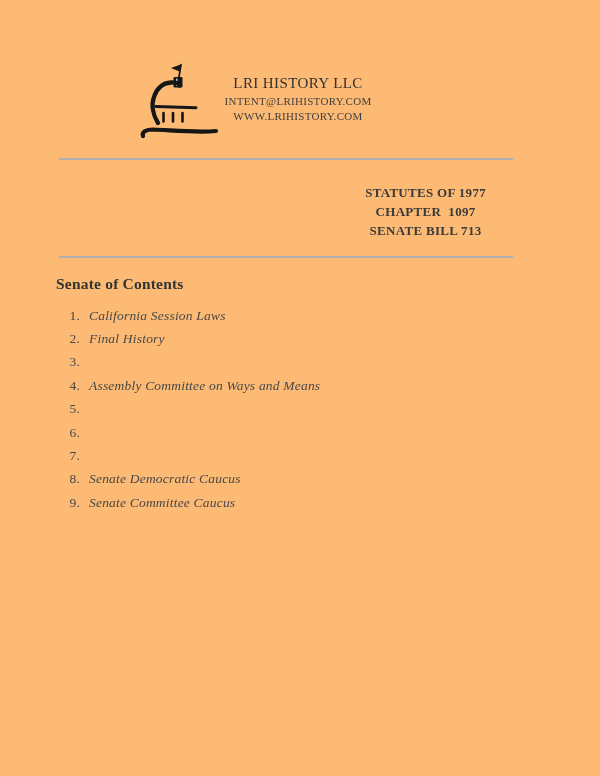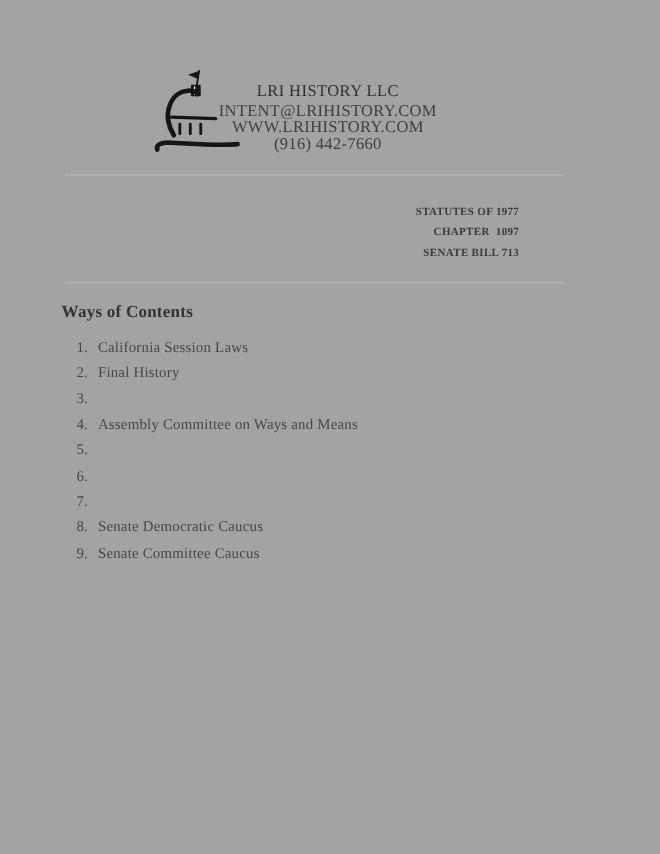--- a/index.html
+++ b/index.html
@@ -4,21 +4,21 @@
 <style>
   html, body {
     margin: 0;
     padding: 0;
     background: #ffffff;
   }
   .page {
     position: relative;
     width: 600px;
     height: 776px;
-    background: #a3a3a3;
+    background: #fdba74;
     overflow: hidden;
     font-family: "Liberation Serif", "DejaVu Serif", serif;
     color: #3d3d3d;
   }
 
   
   .logo {
     position: absolute;
     left: 133px;
     top: 58px;
@@ -33,21 +33,21 @@
     text-align: center;
   }
   .company-name {
     font-size: 15px;
     letter-spacing: 0.4px;
     line-height: 21px;
     color: #313131;
     white-space: pre;
   }
   .contact-line {
-    font-size: 15px;
+    font-size: 11px;
     letter-spacing: 0.3px;
     line-height: 15.2px;
     color: #3e3e3e;
     white-space: pre;
     text-align: center;
   }
 
   
   .rule {
     position: absolute;
@@ -55,25 +55,25 @@
     width: 454px;
     height: 1.5px;
     background: #b0b0b0;
   }
   .rule-top { top: 158px; }
   .rule-mid { top: 256px; }
 
   
   .case-header {
     position: absolute;
-    right: 128px;
+    right: 114px;
     top: 183px;
-    text-align: right;
+    text-align: center;
     font-weight: bold;
-    font-size: 10px;
+    font-size: 13px;
     line-height: 19px;
     letter-spacing: 0.3px;
     color: #3a3a3a;
   }
   .case-line { white-space: pre; }
 
   
   .toc-title {
     position: absolute;
     left: 56px;
@@ -99,20 +99,21 @@
     color: #474747;
   }
   .toc-num {
     width: 80px;
     text-align: right;
     flex: 0 0 80px;
   }
   .toc-label {
     margin-left: 9px;
     white-space: pre;
+    font-style: italic;
   }
 </style>
 </head>
 <body>
 
 <div class="page">
 
   <svg class="logo" viewBox="0 0 88 88" fill="none" stroke="#161616" stroke-linecap="round" stroke-linejoin="round">
 
     <path d="M48,6.5 L46,19" stroke-width="1.7"></path>
@@ -130,34 +131,33 @@
     <path d="M40,55 L40,63.5" stroke-width="2.6"></path>
     <path d="M49.5,55 L49.5,63.5" stroke-width="2.6"></path>
 
     <path d="M10,78 C8.5,74 13,71.5 20,71.5 C42,72.5 64,74.8 83,73" stroke-width="4.2"></path>
   </svg>
 
   <div class="lh-text">
     <div class="company-name">LRI HISTORY LLC</div>
     <div class="contact-line">INTENT@LRIHISTORY.COM</div>
     <div class="contact-line">WWW.LRIHISTORY.COM</div>
-    <div class="contact-line">(916) 442-7660</div>
   </div>
 
   <div class="rule rule-top"></div>
 
   <div class="case-header">
     <div class="case-line">STATUTES OF 1977</div>
     <div class="case-line">CHAPTER  1097</div>
     <div class="case-line">SENATE BILL 713</div>
   </div>
 
   <div class="rule rule-mid"></div>
 
-  <div class="toc-title">Ways of Contents</div>
+  <div class="toc-title">Senate of Contents</div>
 
   <div class="toc-list">
     <div class="toc-item">
       <span class="toc-num">1.</span>
       <span class="toc-label">California Session Laws</span>
     </div>
     <div class="toc-item">
       <span class="toc-num">2.</span>
       <span class="toc-label">Final History</span>
     </div>

